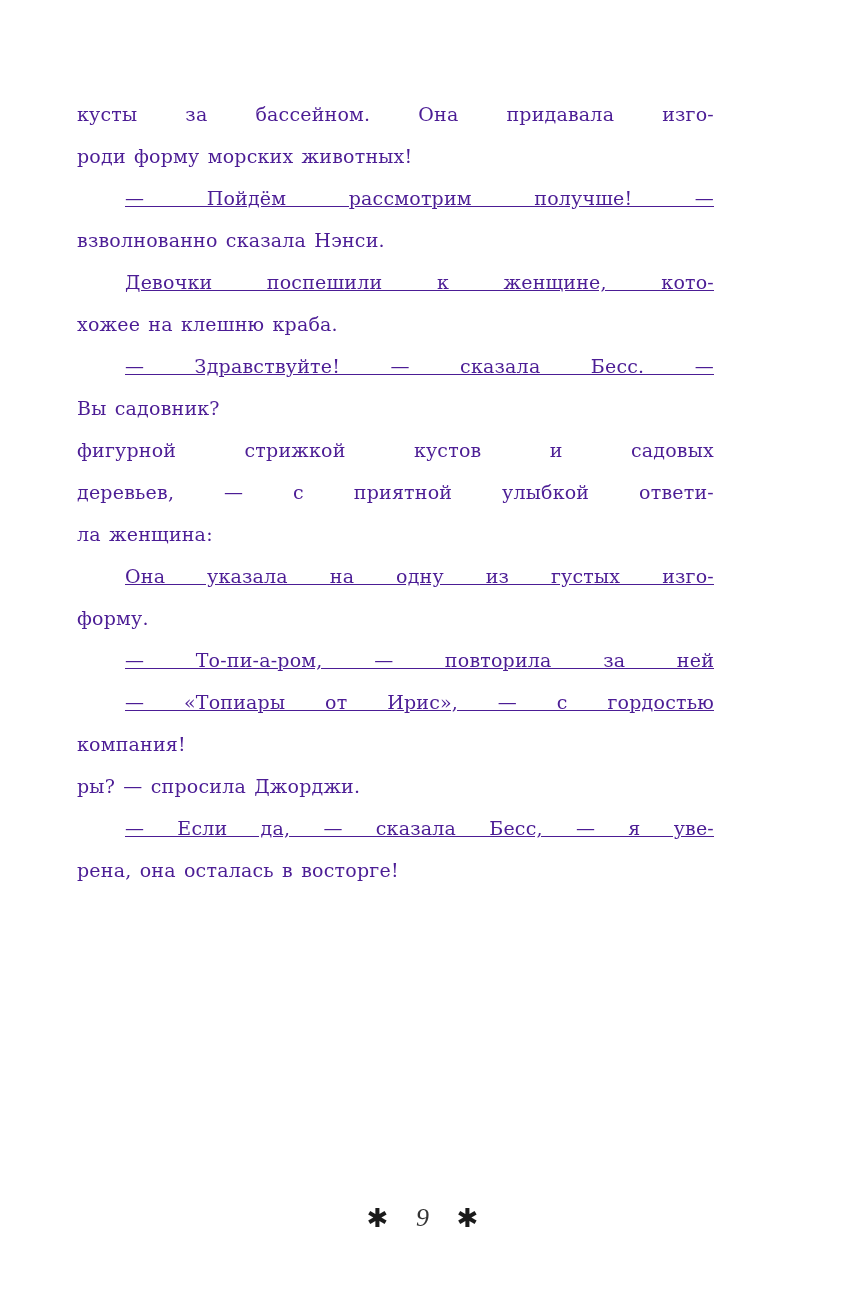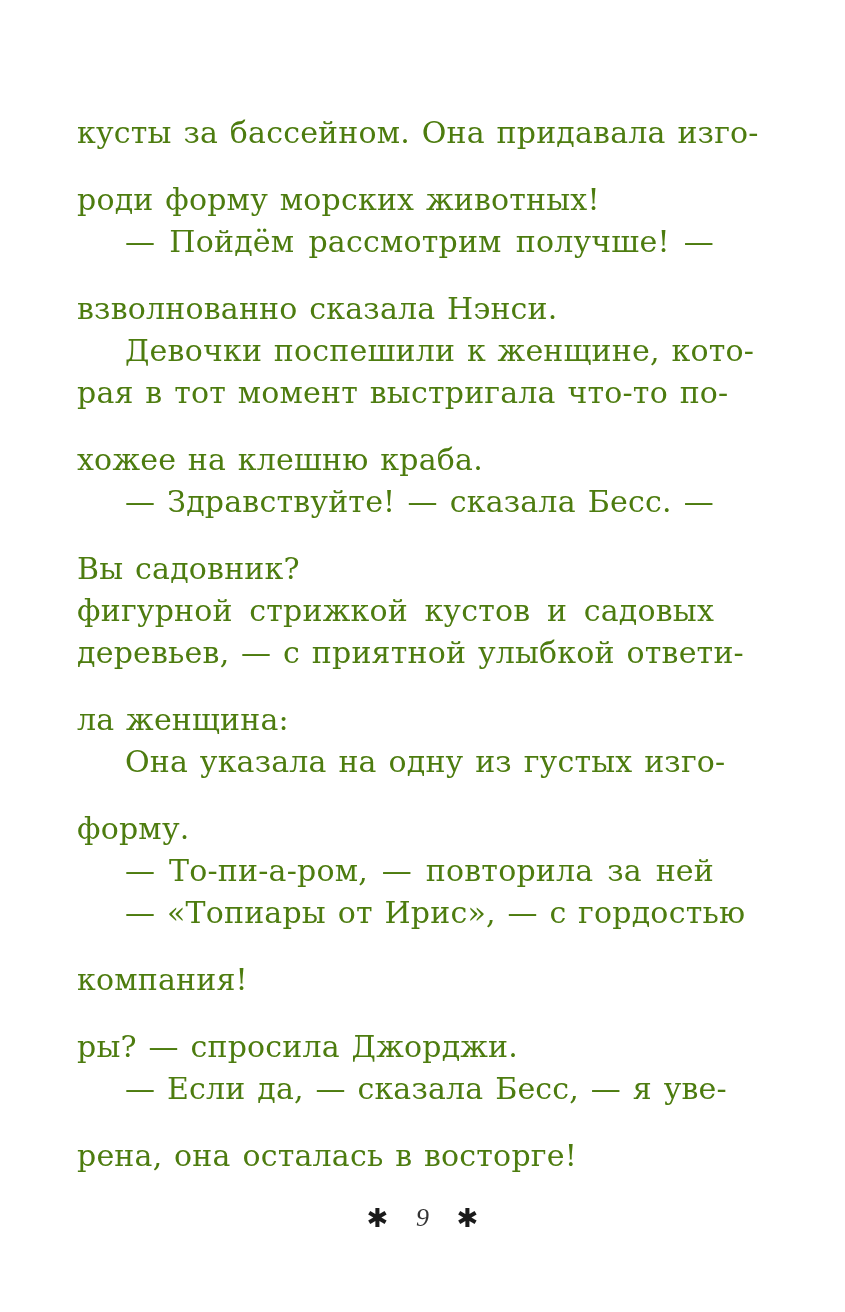--- a/index.html
+++ b/index.html
@@ -9,43 +9,43 @@
     }
     body {
       width: 845px;
       height: 1312px;
       position: relative;
       overflow: hidden;
     }
     .page {
       position: absolute;
       left: 77px;
-      top: 112px;
+      top: 93px;
       width: 637px;
       font-family: "DejaVu Serif", "Liberation Serif", serif;
-      font-size: 30px;
+      font-size: 19px;
       line-height: 42px;
-      color: #4d7c0f;
+      color: #4c1d95;
     }
     .line {
       display: block;
       height: 42px;
       white-space: nowrap;
       text-align: justify;
       text-align-last: justify;
       letter-spacing: 0.2px;
       word-spacing: 2px;
     }
     .line.last {
       text-align: left;
       text-align-last: left;
-      margin-top: 25px;
     }
     .line.indent {
       padding-left: 48px;
+      text-decoration: underline;
     }
     .footer {
       position: absolute;
       top: 1198px;
       left: 0;
       width: 845px;
       height: 40px;
       display: flex;
       justify-content: center;
       align-items: center;
@@ -69,21 +69,20 @@
   </style>
 </head>
 <body>
 
 <div class="page">
   <span class="line">кусты за бассейном. Она придавала изго-</span>
   <span class="line last">роди форму морских животных!</span>
   <span class="line indent">— Пойдём рассмотрим получше! —</span>
   <span class="line last">взволнованно сказала Нэнси.</span>
   <span class="line indent">Девочки поспешили к женщине, кото-</span>
-  <span class="line">рая в тот момент выстригала что-то по-</span>
   <span class="line last">хожее на клешню краба.</span>
   <span class="line indent">— Здравствуйте! — сказала Бесс. —</span>
   <span class="line last">Вы садовник?</span>
   <span class="line">фигурной стрижкой кустов и садовых</span>
   <span class="line">деревьев, — с приятной улыбкой ответи-</span>
   <span class="line last">ла женщина:</span>
   <span class="line indent">Она указала на одну из густых изго-</span>
   <span class="line last">форму.</span>
   <span class="line indent">— То-пи-а-ром, — повторила за ней</span>
   <span class="line indent">— «Топиары от Ирис», — с гордостью</span>

